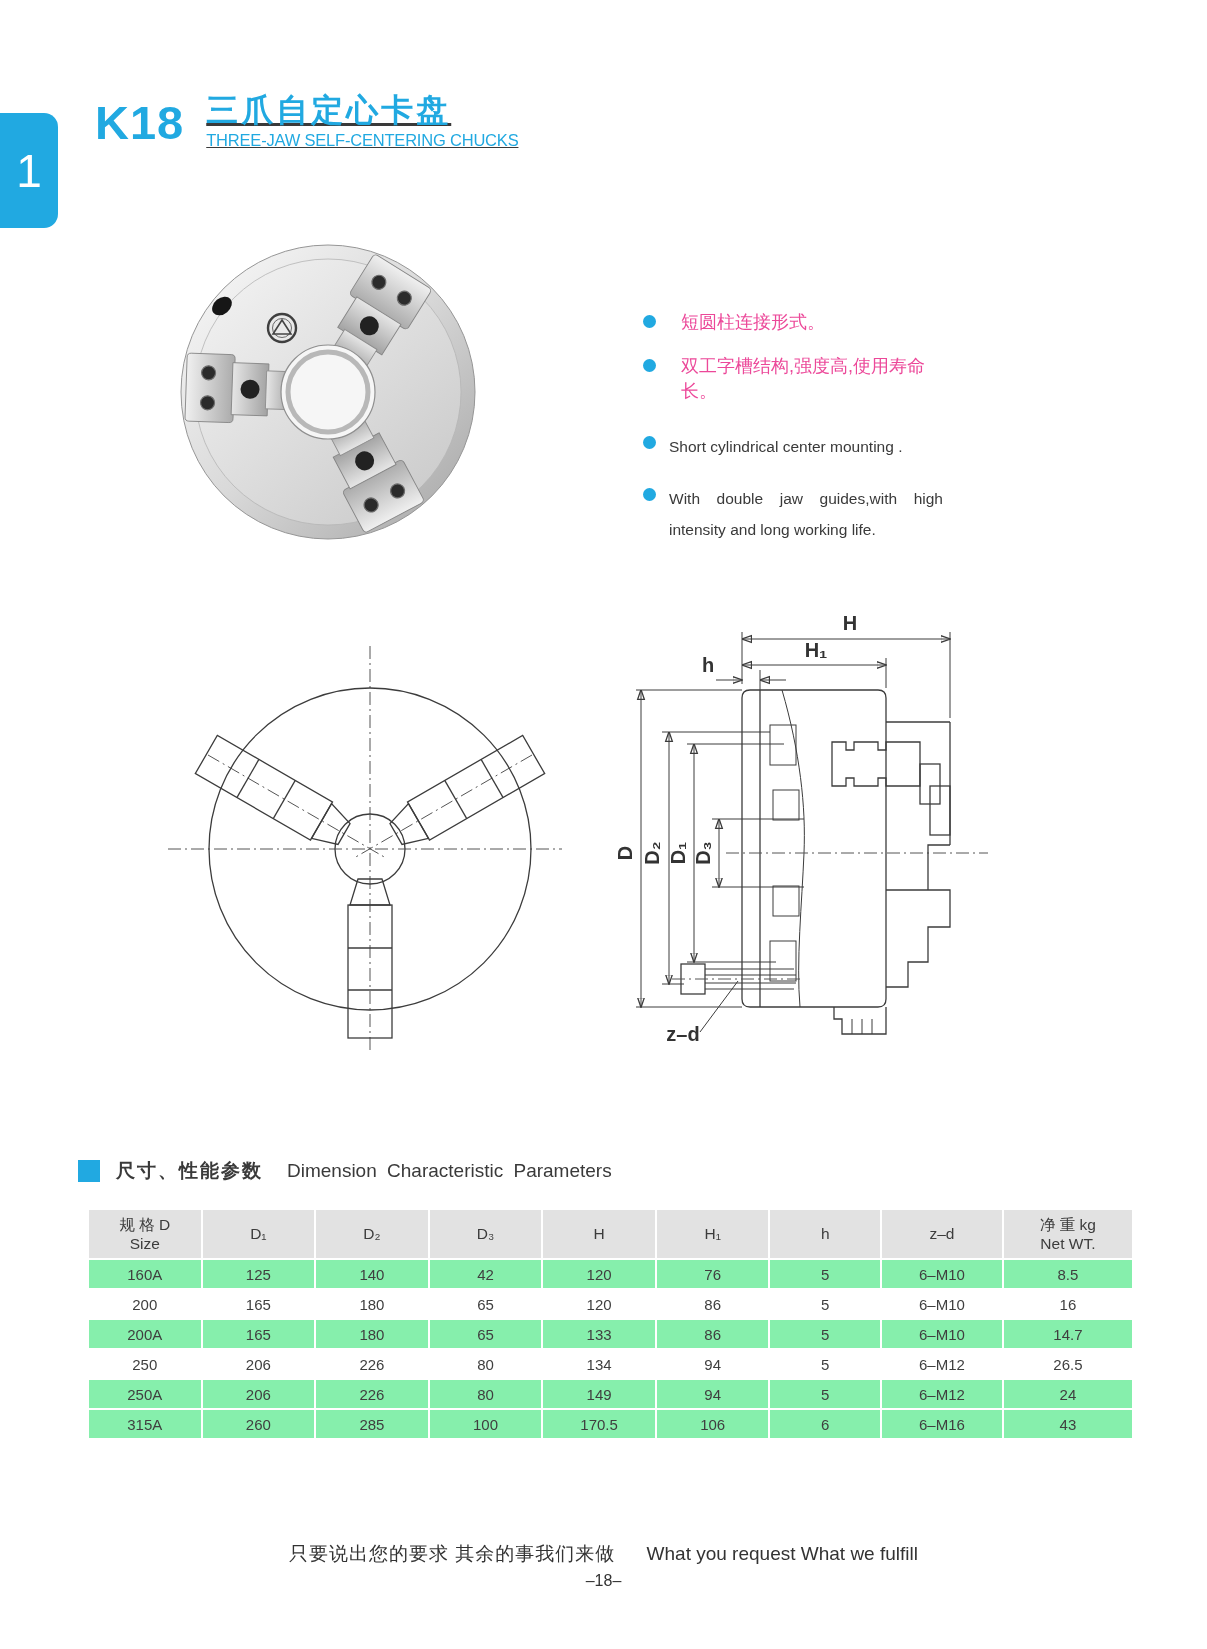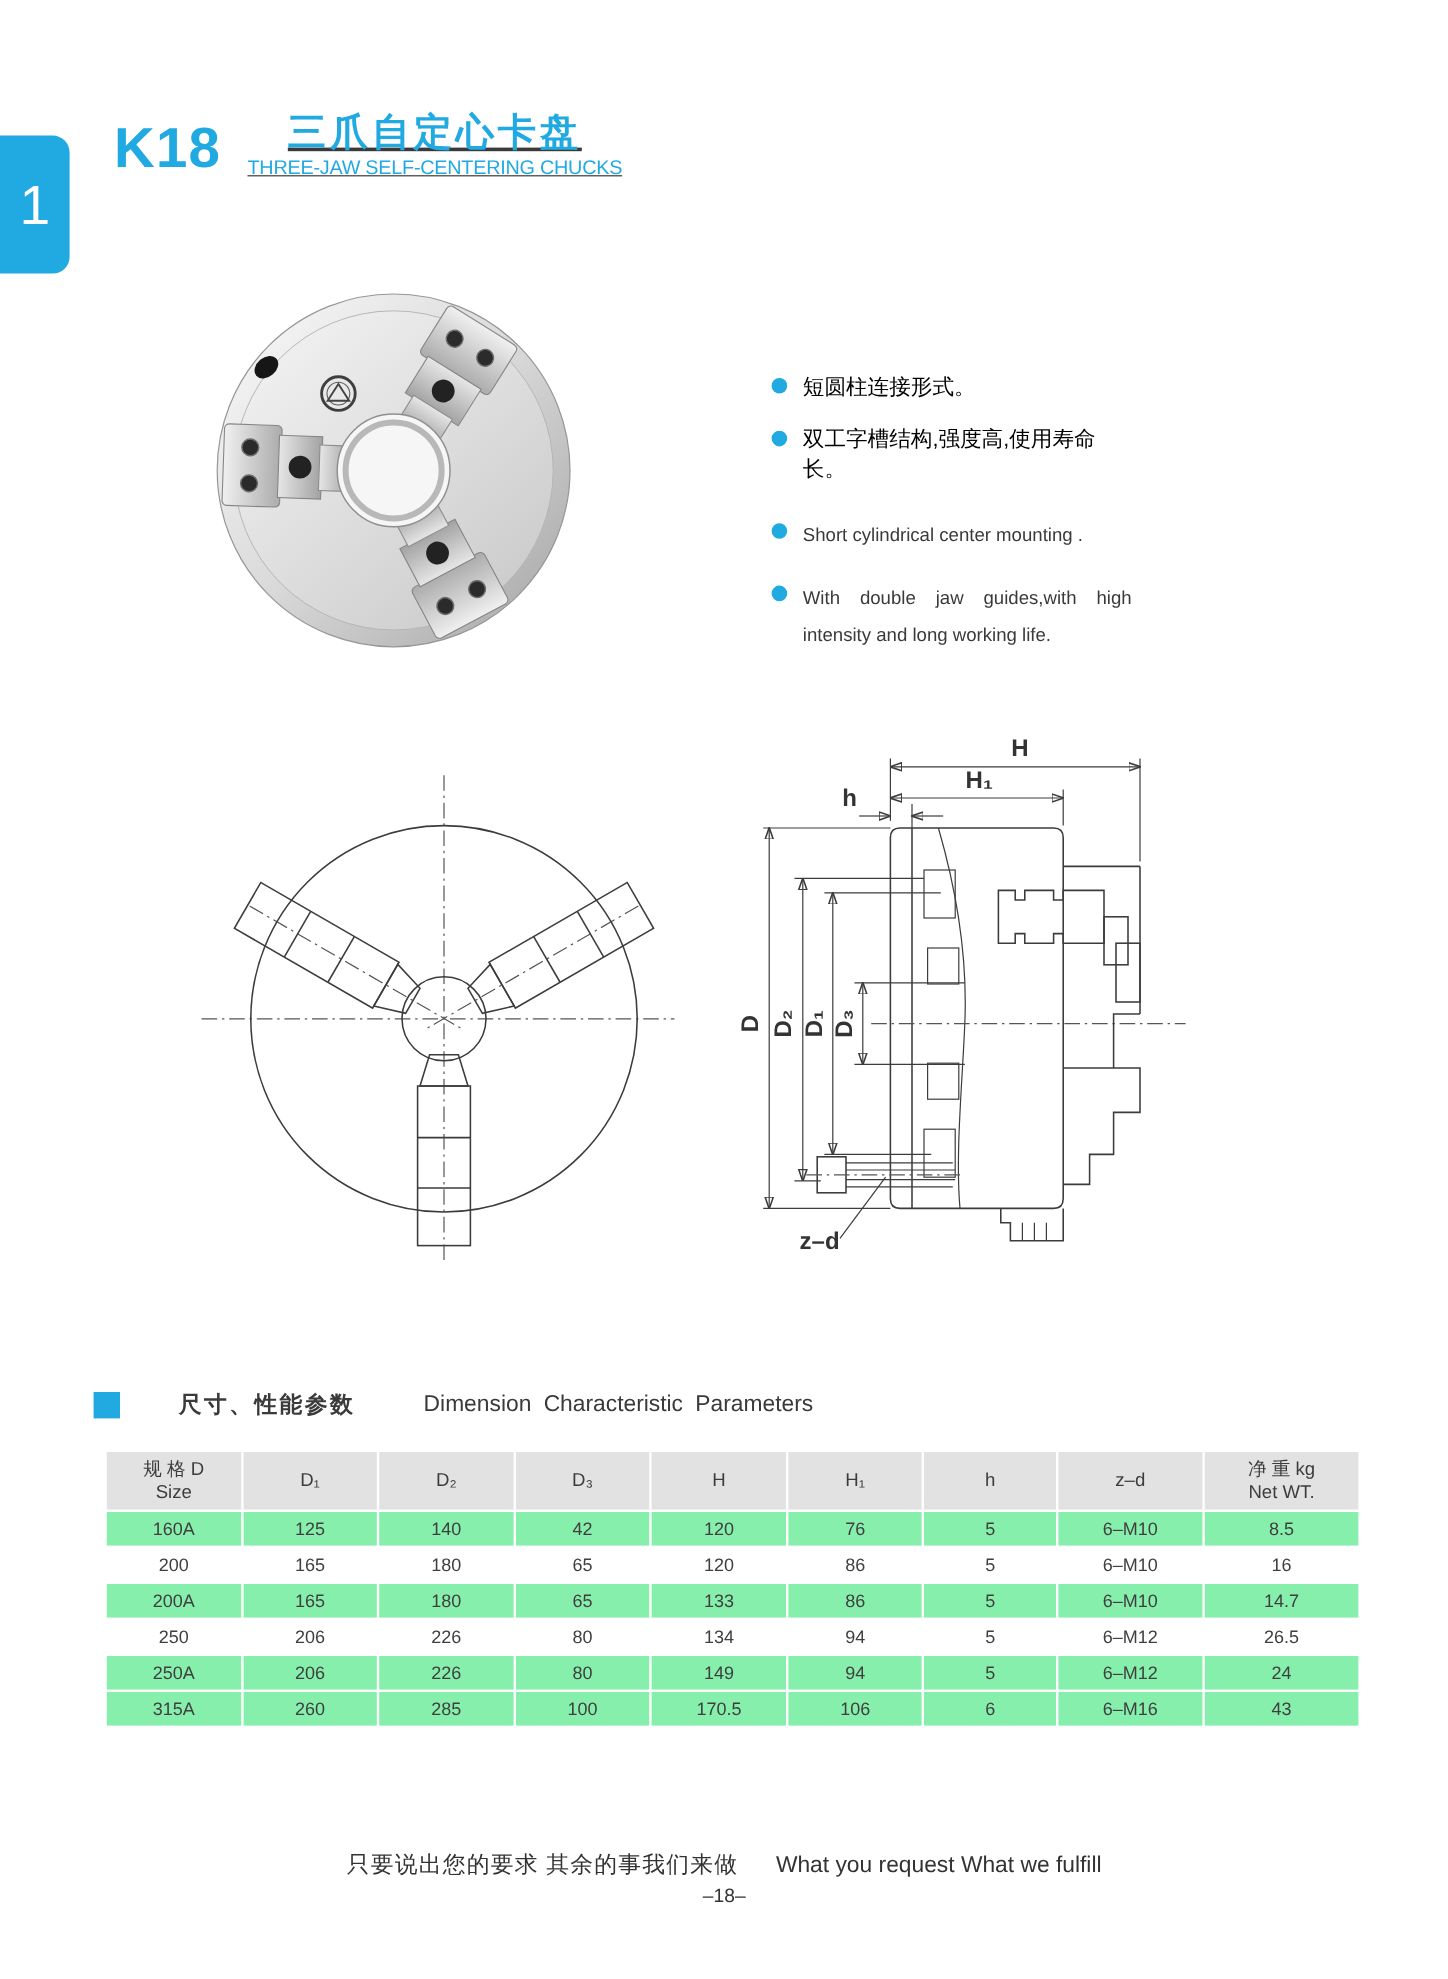--- a/index.html
+++ b/index.html
@@ -7,43 +7,43 @@
     position:relative;width:1207px;height:1649px;background:#fff;overflow:hidden;
     font-family:"Liberation Sans","DejaVu Sans",sans-serif;color:#3a3a3a;
   }
   
   .side-tab{
     position:absolute;left:0;top:113px;width:58px;height:115px;
     background:var(--accent);border-radius:0 14px 14px 0;
     display:flex;align-items:center;justify-content:center;
     color:#fff;font-size:46px;font-weight:400;
   }
-  .hdr{position:absolute;left:95px;top:92px;display:flex;align-items:flex-start;text-align:center;}
+  .hdr{position:absolute;left:95px;top:92px;display:flex;align-items:flex-start;}
   .model{color:var(--accent);font-size:47px;font-weight:bold;letter-spacing:1px;line-height:1.3;}
   .titles{margin-left:22px;text-decoration:underline;}
   .title-zh{color:var(--accent);font-size:32px;font-weight:bold;letter-spacing:3px;line-height:1.15;}
   .title-en{color:var(--accent);font-size:16.5px;letter-spacing:-0.2px;margin-top:2px;}
   
   .photo{position:absolute;left:170px;top:240px;width:320px;height:320px;}
   
   .features{position:absolute;left:643px;top:310px;width:300px;list-style:none;margin:0;padding:0;}
   .features li{display:flex;align-items:flex-start;margin-bottom:20px;}
   .features li .dot{flex:0 0 13px;width:13px;height:13px;border-radius:50%;background:var(--accent);margin:5px 13px 0 0;}
-  .features li.zh span.t{font-size:18px;color:#000000;line-height:1.35;}
+  .features li.zh span.t{font-size:18px;color:#ec4899;line-height:1.35;margin-left:12px;}
   .features li.en span.t{font-size:15.5px;color:#3a3a3a;line-height:2.05;text-align:justify;flex:1;}
   .features li.gap{margin-top:28px;}
   
   .draw-front{position:absolute;left:150px;top:618px;width:440px;height:440px;}
   .draw-side{position:absolute;left:588px;top:572px;width:440px;height:470px;}
   .draw line,.draw path,.draw rect,.draw circle,.draw polyline{stroke:#3c3c3c;fill:none;stroke-width:1.3;}
   .draw .thin{stroke-width:1;}
   .draw .cl{stroke-width:1;stroke-dasharray:13 4 2 4;stroke:#555;}
   .draw text{fill:#333;font-family:"Liberation Sans","DejaVu Sans",sans-serif;font-size:20px;font-weight:bold;stroke:none;}
   
-  .section-hdr{position:absolute;left:78px;top:1158px;display:flex;align-items:center;gap:33px;}
+  .section-hdr{position:absolute;left:78px;top:1158px;display:flex;align-items:center;}
   .section-hdr .sq{width:22px;height:22px;background:var(--accent);margin-right:16px;}
   .section-hdr .zh{font-size:19px;font-weight:bold;color:#3a3a3a;letter-spacing:2px;}
   .section-hdr .en{font-size:19px;color:#3a3a3a;margin-left:24px;word-spacing:5px;}
   
   .tbl-wrap{position:absolute;left:87px;top:1208px;width:1047px;}
   table.spec{width:100%;border-collapse:separate;border-spacing:2px;table-layout:fixed;}
   table.spec th{background:#e2e2e2;height:48px;font-size:15.5px;font-weight:400;color:#3c3c3c;vertical-align:middle;text-align:center;padding:0;}
   table.spec th .l1{line-height:1.25;}
   table.spec th .l2{line-height:1.25;}
   table.spec td{background:#fff;height:26px;font-size:15px;color:#3f3f3f;text-align:center;vertical-align:middle;padding:1px 0;}

